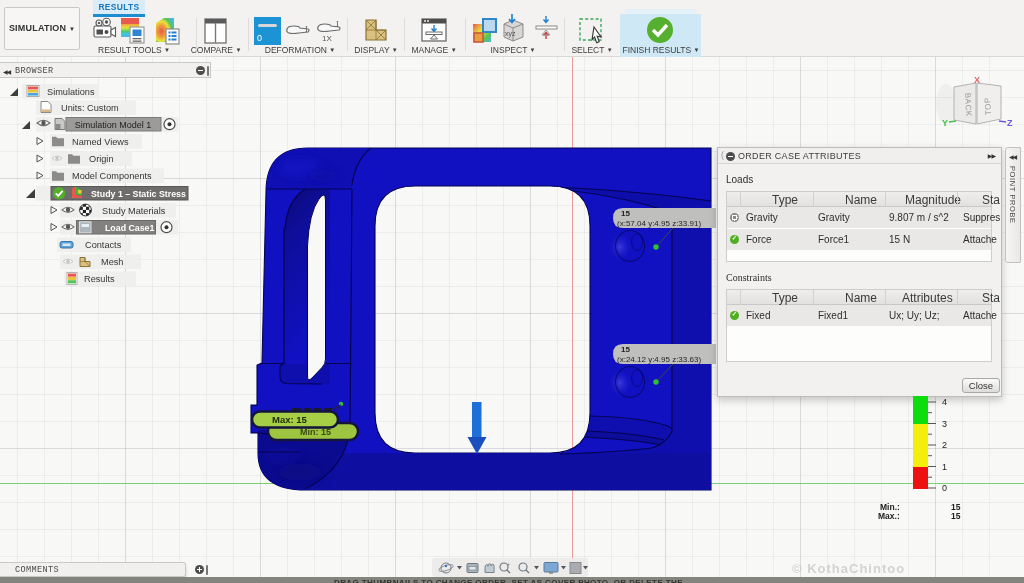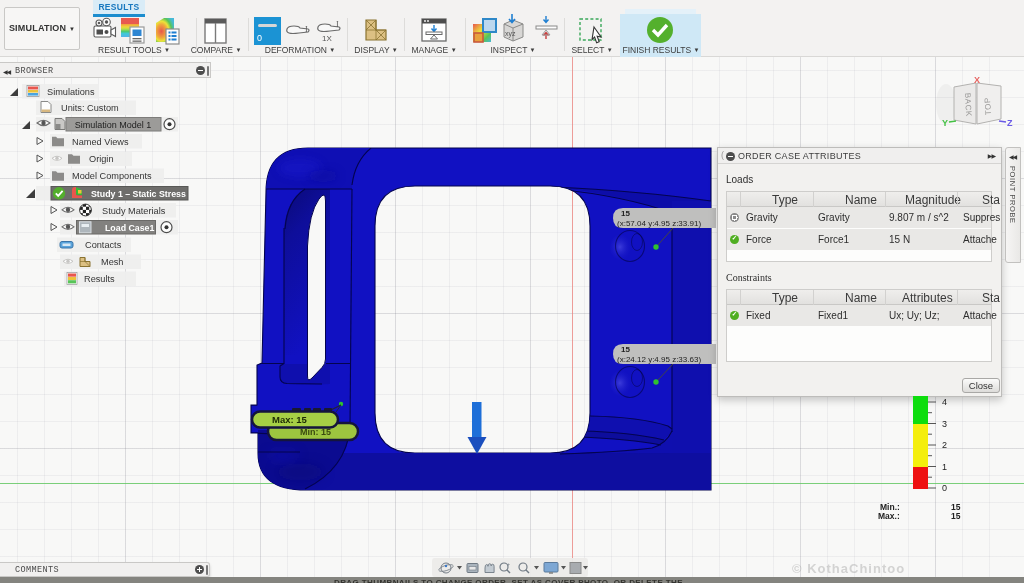--- a/index.html
+++ b/index.html
@@ -24,21 +24,21 @@
 #restab { left:93px; top:0; width:52px; height:14px; background:#d9ecf7; color:#1878bf; font-weight:bold; font-size:8.5px; text-align:center; line-height:15px; letter-spacing:0.3px;}
 #resunder { left:93px; top:14px; width:52px; height:3px; background:#1c8dce; }
 .glabel { position:absolute; top:45px; font-size:8.5px; color:#3c3c3c; text-align:center; white-space:nowrap; }
 .glabel b.car { font-size:6px; position:relative; top:-1px; }
 .vsep { position:absolute; top:18px; height:33px; width:1px; background:#dddcda; }
 #finblk { left:620px; top:14px; width:81px; height:43px; background:#cfe8f6; }
 #finblk2 { left:625px; top:9px; width:71px; height:5px; background:#e4f1f9; }
 
 .paneh { background:#f1f0ef; border:1px solid #c9c8c6; border-left:none; color:#4a4a4a; font-size:8.5px; }
 #browhead { left:0; top:62px; width:211px; height:16px; }
-#commhead { left:0; top:562px; width:210px; height:15px; border-radius:0 3px 3px 0; box-shadow:0 2px 3px rgba(0,0,0,0.18);}
+#commhead { left:0; top:562px; width:186px; height:15px; border-radius:0 3px 3px 0; box-shadow:0 2px 3px rgba(0,0,0,0.18);}
 .phtext { position:absolute; left:15px; top:3px; letter-spacing:0.4px;font-family:Liberation Mono, monospace; }
 .dcirc { position:absolute; width:9px; height:9px; border-radius:50%; background:#4d4d4d; color:#fff; text-align:center; }
 .dcirc::after{ content:""; position:absolute; left:2px; top:4px; width:5px; height:1px; background:#fff; }
 .grip { position:absolute; width:2px; height:10px; background:#777; border-radius:1px; }
 .chev { font-size:6px; color:#333; position:absolute; top:5px; left:3px; letter-spacing:-1px;}
 
 #dialog { left:717px; top:147px; width:285px; height:250px; background:#f2f1ef; border:1px solid #bdbcba; box-shadow:0 3px 8px rgba(0,0,0,0.22); }
 #dlghead { position:absolute; left:0; top:0; width:283px; height:16px; background:#f0efee; border-bottom:1px solid #d5d4d2; }
 .dsec { position:absolute; font-size:10px; color:#2d2d2d; left:8px; }
 .dtable { position:absolute; left:8px; width:266px; background:#fdfdfc; border:1px solid #cecdcb; }

